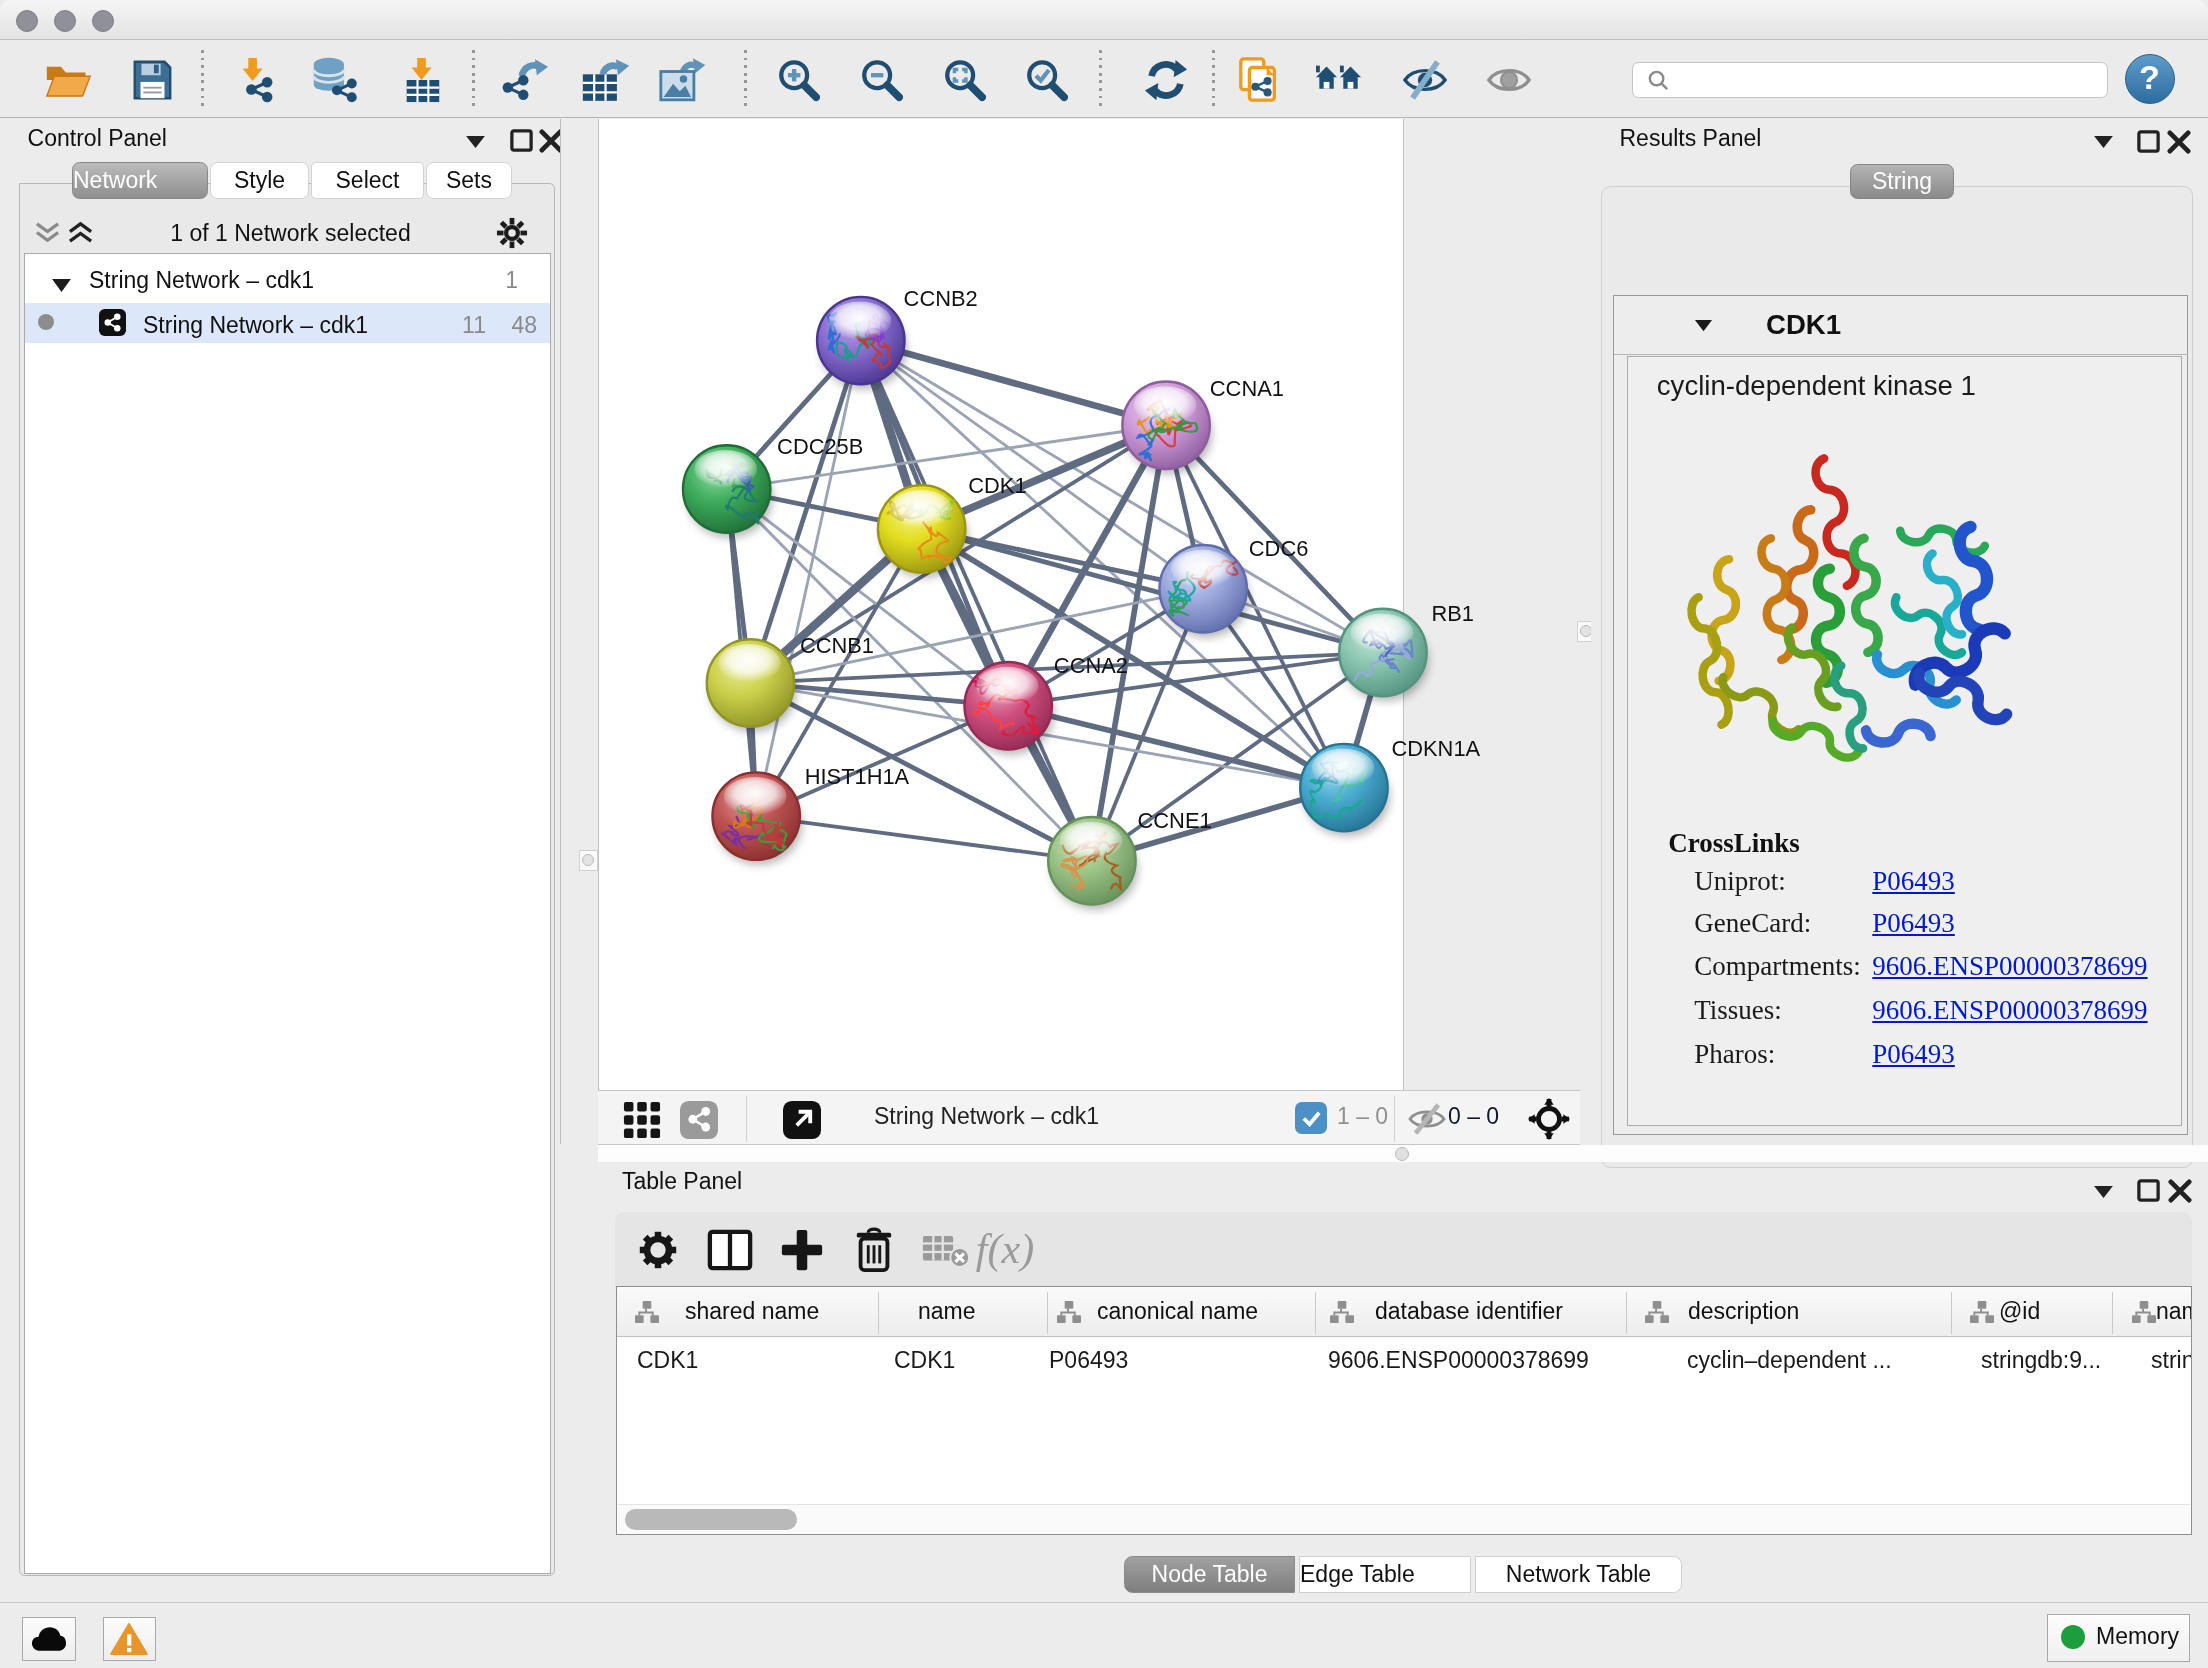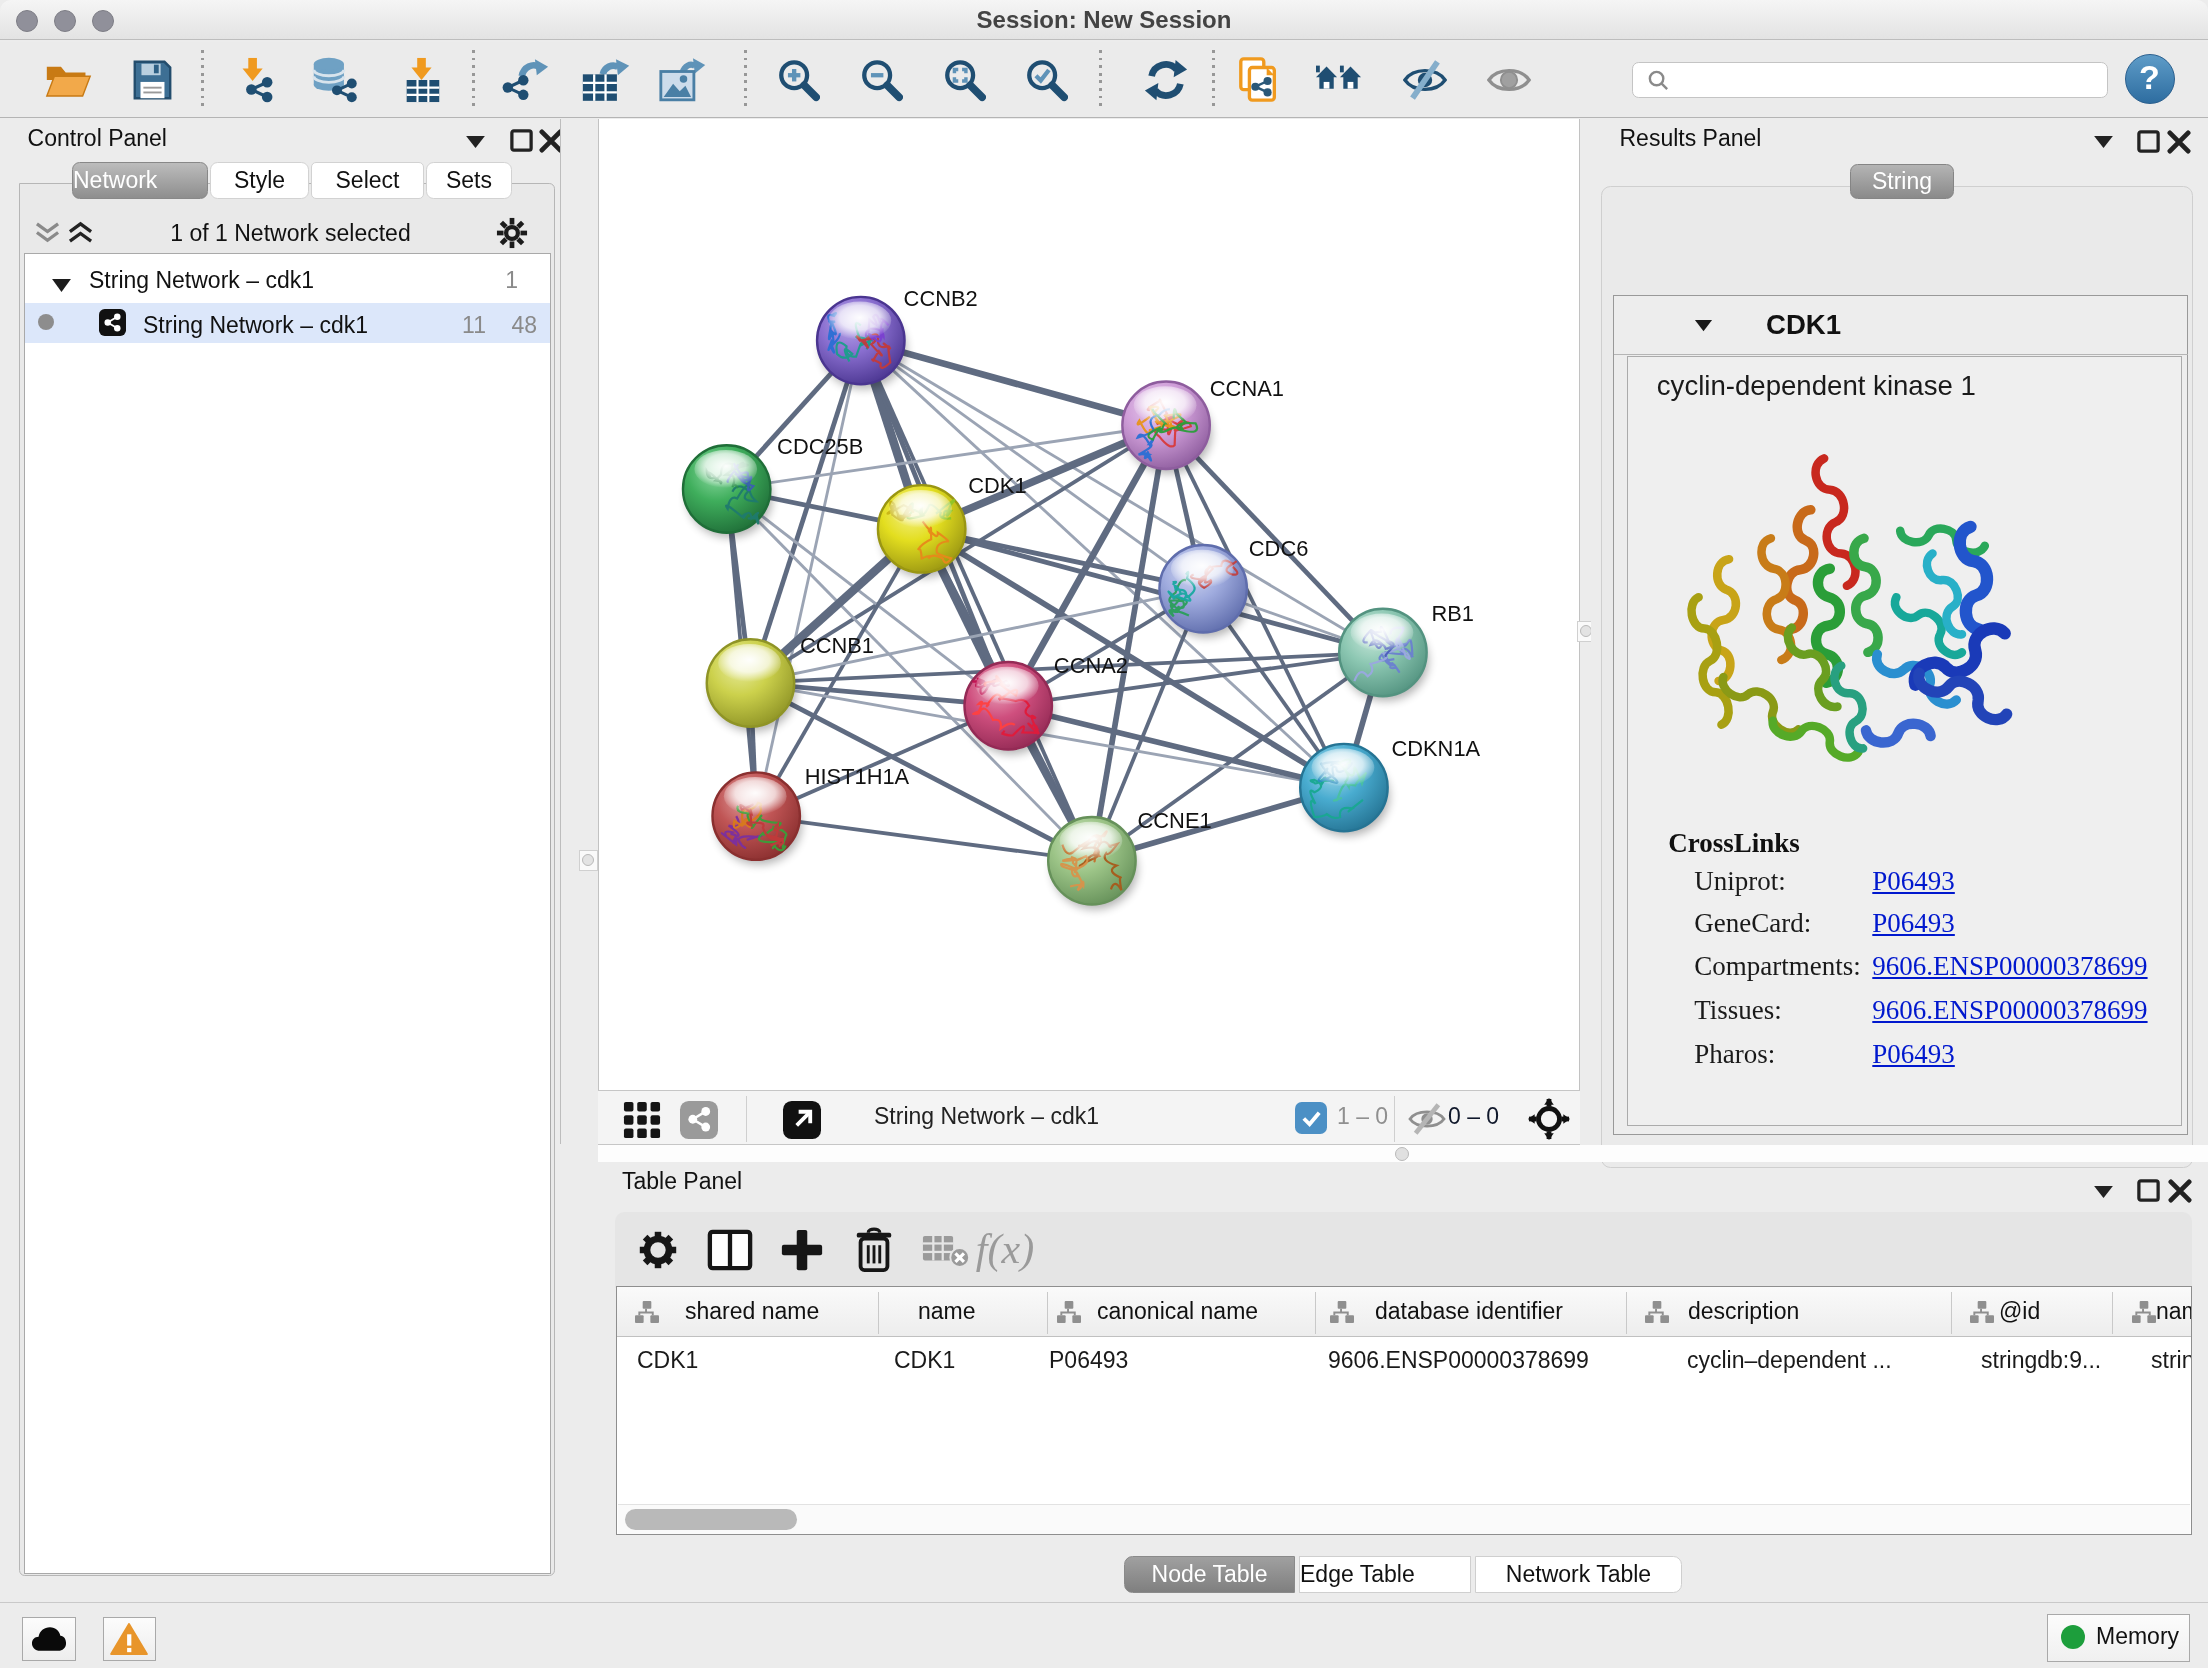--- a/index.html
+++ b/index.html
@@ -6,21 +6,20 @@
 .abs{position:absolute}
 .ico{position:absolute}
 .txt{position:absolute;white-space:nowrap}
 </style></head>
 <body>
 
 <div class="abs" style="left:0;top:0;width:2208px;height:40px;background:linear-gradient(#f5f5f5,#e3e3e3);border-bottom:1.9px solid #bdbdbd;border-radius:11.4px 11.4px 0 0">
   <div class="abs" style="left:16px;top:9.5px;width:22px;height:22px;border-radius:50%;background:#90909a;border:1px solid #7e7e86"></div>
   <div class="abs" style="left:54px;top:9.5px;width:22px;height:22px;border-radius:50%;background:#90909a;border:1px solid #7e7e86"></div>
   <div class="abs" style="left:92px;top:9.5px;width:22px;height:22px;border-radius:50%;background:#90909a;border:1px solid #7e7e86"></div>
-  <div class="txt" style="left:0;top:5.7px;width:2208px;text-align:center;font-size:24px;font-weight:bold;color:#434343">Session: New Session</div>
 </div>
 
 <div class="abs" style="left:0;top:42px;width:2208px;height:76px;background:#ebebeb;border-bottom:1px solid #b4b4b4">
   <div class="abs" style="left:201px;top:7.6px;height:61px;width:2.9px;background:repeating-linear-gradient(180deg,#979797 0 2.9px,transparent 2.9px 7.6px)"></div>
   <div class="abs" style="left:472px;top:7.6px;height:61px;width:2.9px;background:repeating-linear-gradient(180deg,#979797 0 2.9px,transparent 2.9px 7.6px)"></div>
   <div class="abs" style="left:744px;top:7.6px;height:61px;width:2.9px;background:repeating-linear-gradient(180deg,#979797 0 2.9px,transparent 2.9px 7.6px)"></div>
   <div class="abs" style="left:1099px;top:7.6px;height:61px;width:2.9px;background:repeating-linear-gradient(180deg,#979797 0 2.9px,transparent 2.9px 7.6px)"></div>
   <div class="abs" style="left:1212px;top:7.6px;height:61px;width:2.9px;background:repeating-linear-gradient(180deg,#979797 0 2.9px,transparent 2.9px 7.6px)"></div>
   <svg class="ico" style="left:44px;top:15px" width="49" height="46" viewBox="0 0 52 48">
       <path d="M3,10 h15 l5,6 h21 v8 H3 Z" fill="#c87a14"></path>
@@ -262,21 +261,21 @@
   </div>
   <div class="txt" style="left:118px;top:58px;font-size:23px;color:#111">String Network – cdk1</div>
   <div class="txt" style="left:399px;top:58px;width:62px;text-align:right;font-size:23px;color:#8a8a8a">11</div>
   <div class="txt" style="left:466px;top:58px;width:46px;text-align:right;font-size:23px;color:#8a8a8a">48</div>
 </div>
 
 <div class="abs" style="left:560px;top:119px;width:38px;height:1025px;background:#ececec;border-left:1px solid #bdbdbd"></div>
 <div class="abs" style="left:579px;top:850px;width:19px;height:21px;background:#fafafa;border:1px solid #d0d0d0"></div>
 <div class="abs" style="left:582px;top:854px;width:12.4px;height:12.4px;border-radius:50%;background:#e3e3e3;border:1px solid #b9b9b9"></div>
 
-<div class="abs" style="left:598px;top:119px;width:982px;height:971px;background:#fff;border-left:1px solid #c2c2c2;border-right:1px solid #c2c2c2">
+<div class="abs" style="left:598px;top:119px;width:806px;height:971px;background:#fff;border-left:1px solid #c2c2c2;border-right:1px solid #c2c2c2">
 <svg width="982" height="971" viewBox="0 0 1032 1021" style="position:absolute;left:0;top:0">
       <defs>
         <radialGradient id="gA" cx="38%" cy="30%" r="75%">
           <stop offset="0%" stop-color="#b7a5e8"></stop>
           <stop offset="45%" stop-color="#8a6fd0"></stop>
           <stop offset="100%" stop-color="#4a3590"></stop>
         </radialGradient>
         <radialGradient id="gB" cx="38%" cy="30%" r="75%">
           <stop offset="0%" stop-color="#e8cdee"></stop>
           <stop offset="45%" stop-color="#cf9ed8"></stop>

